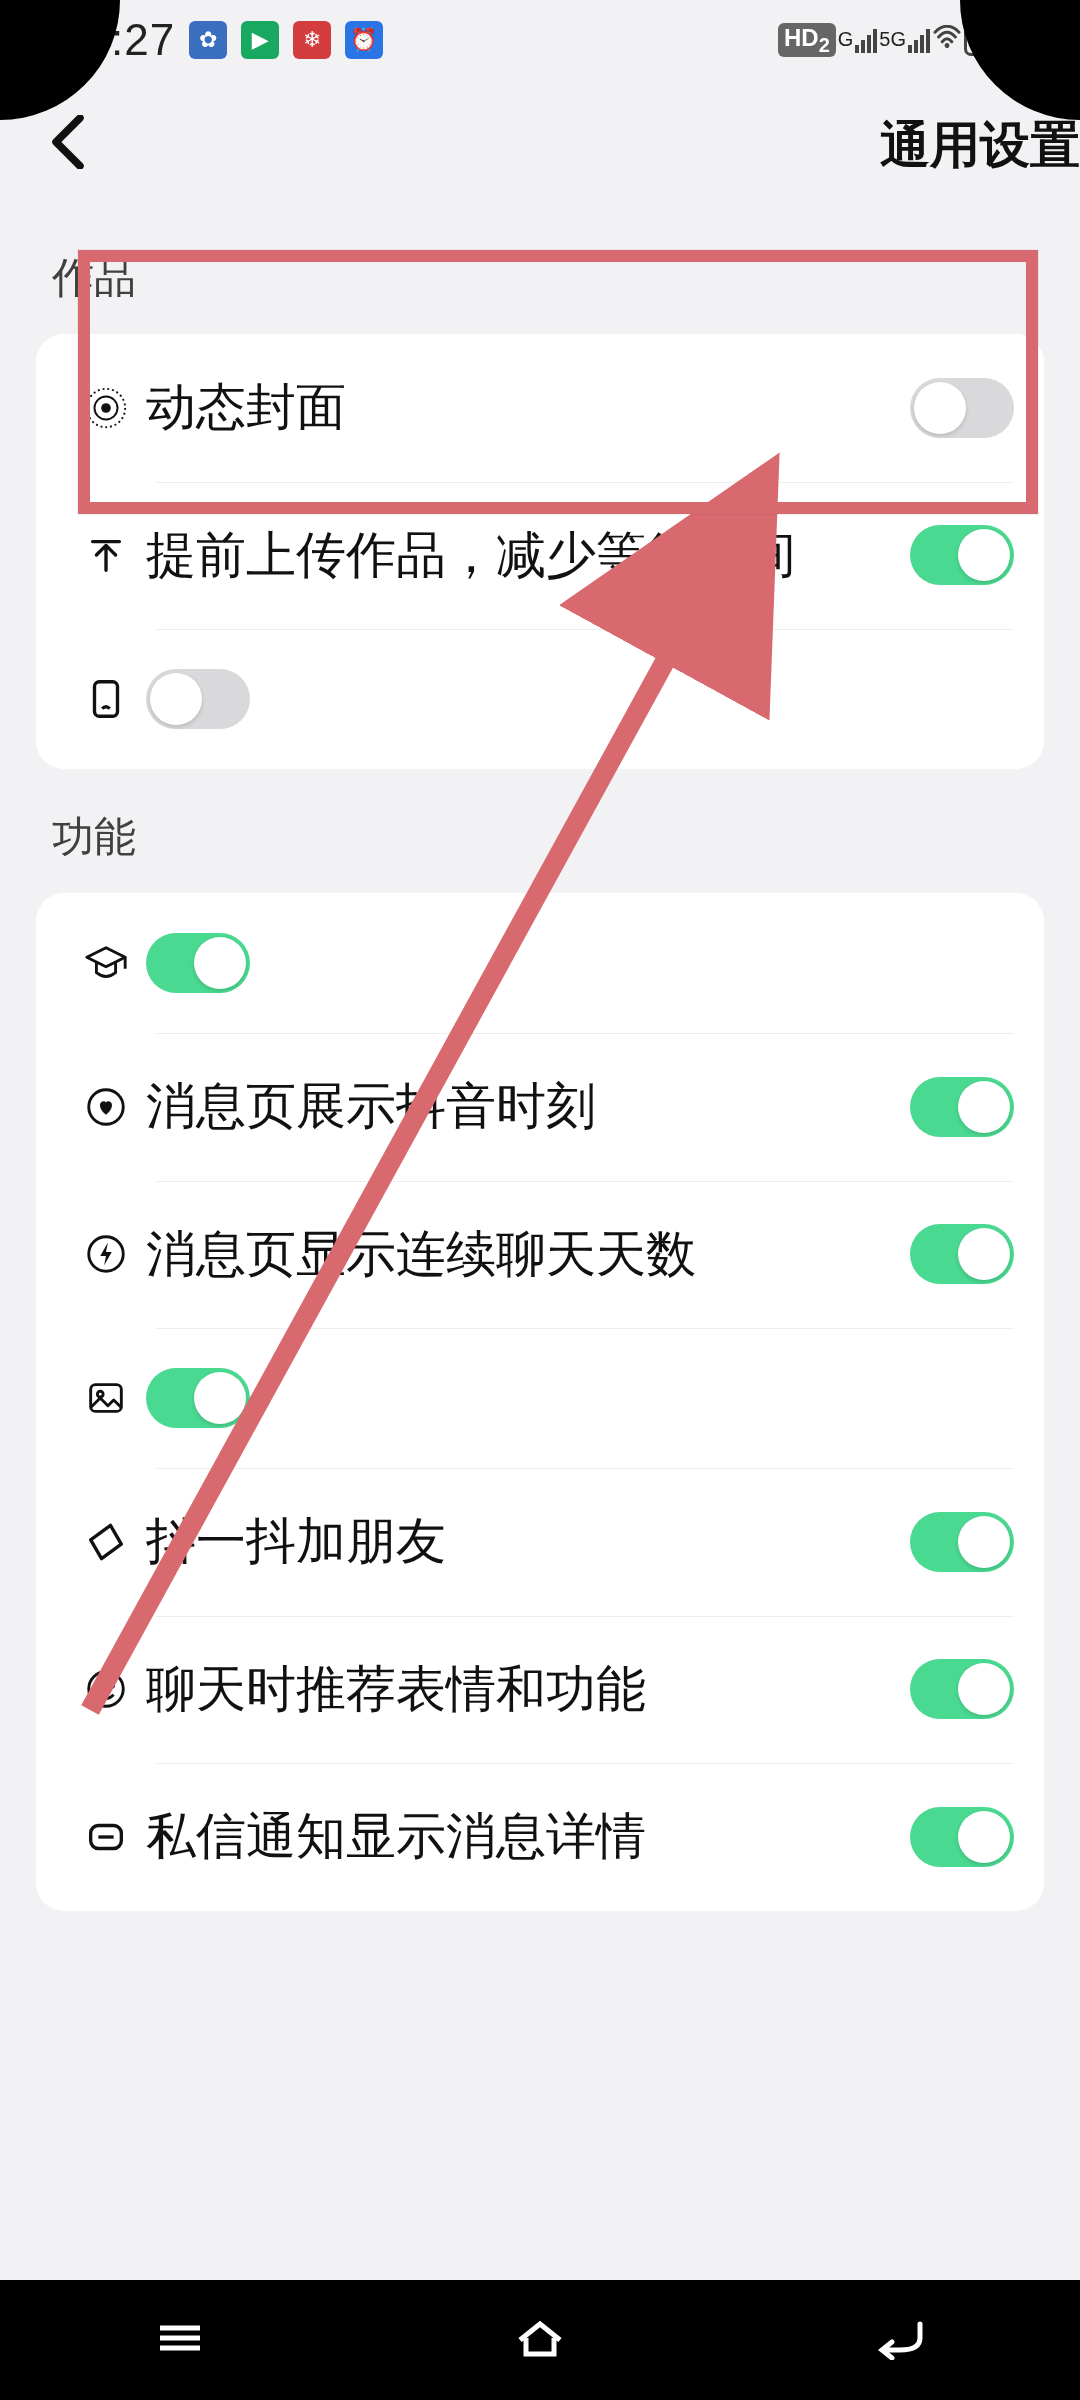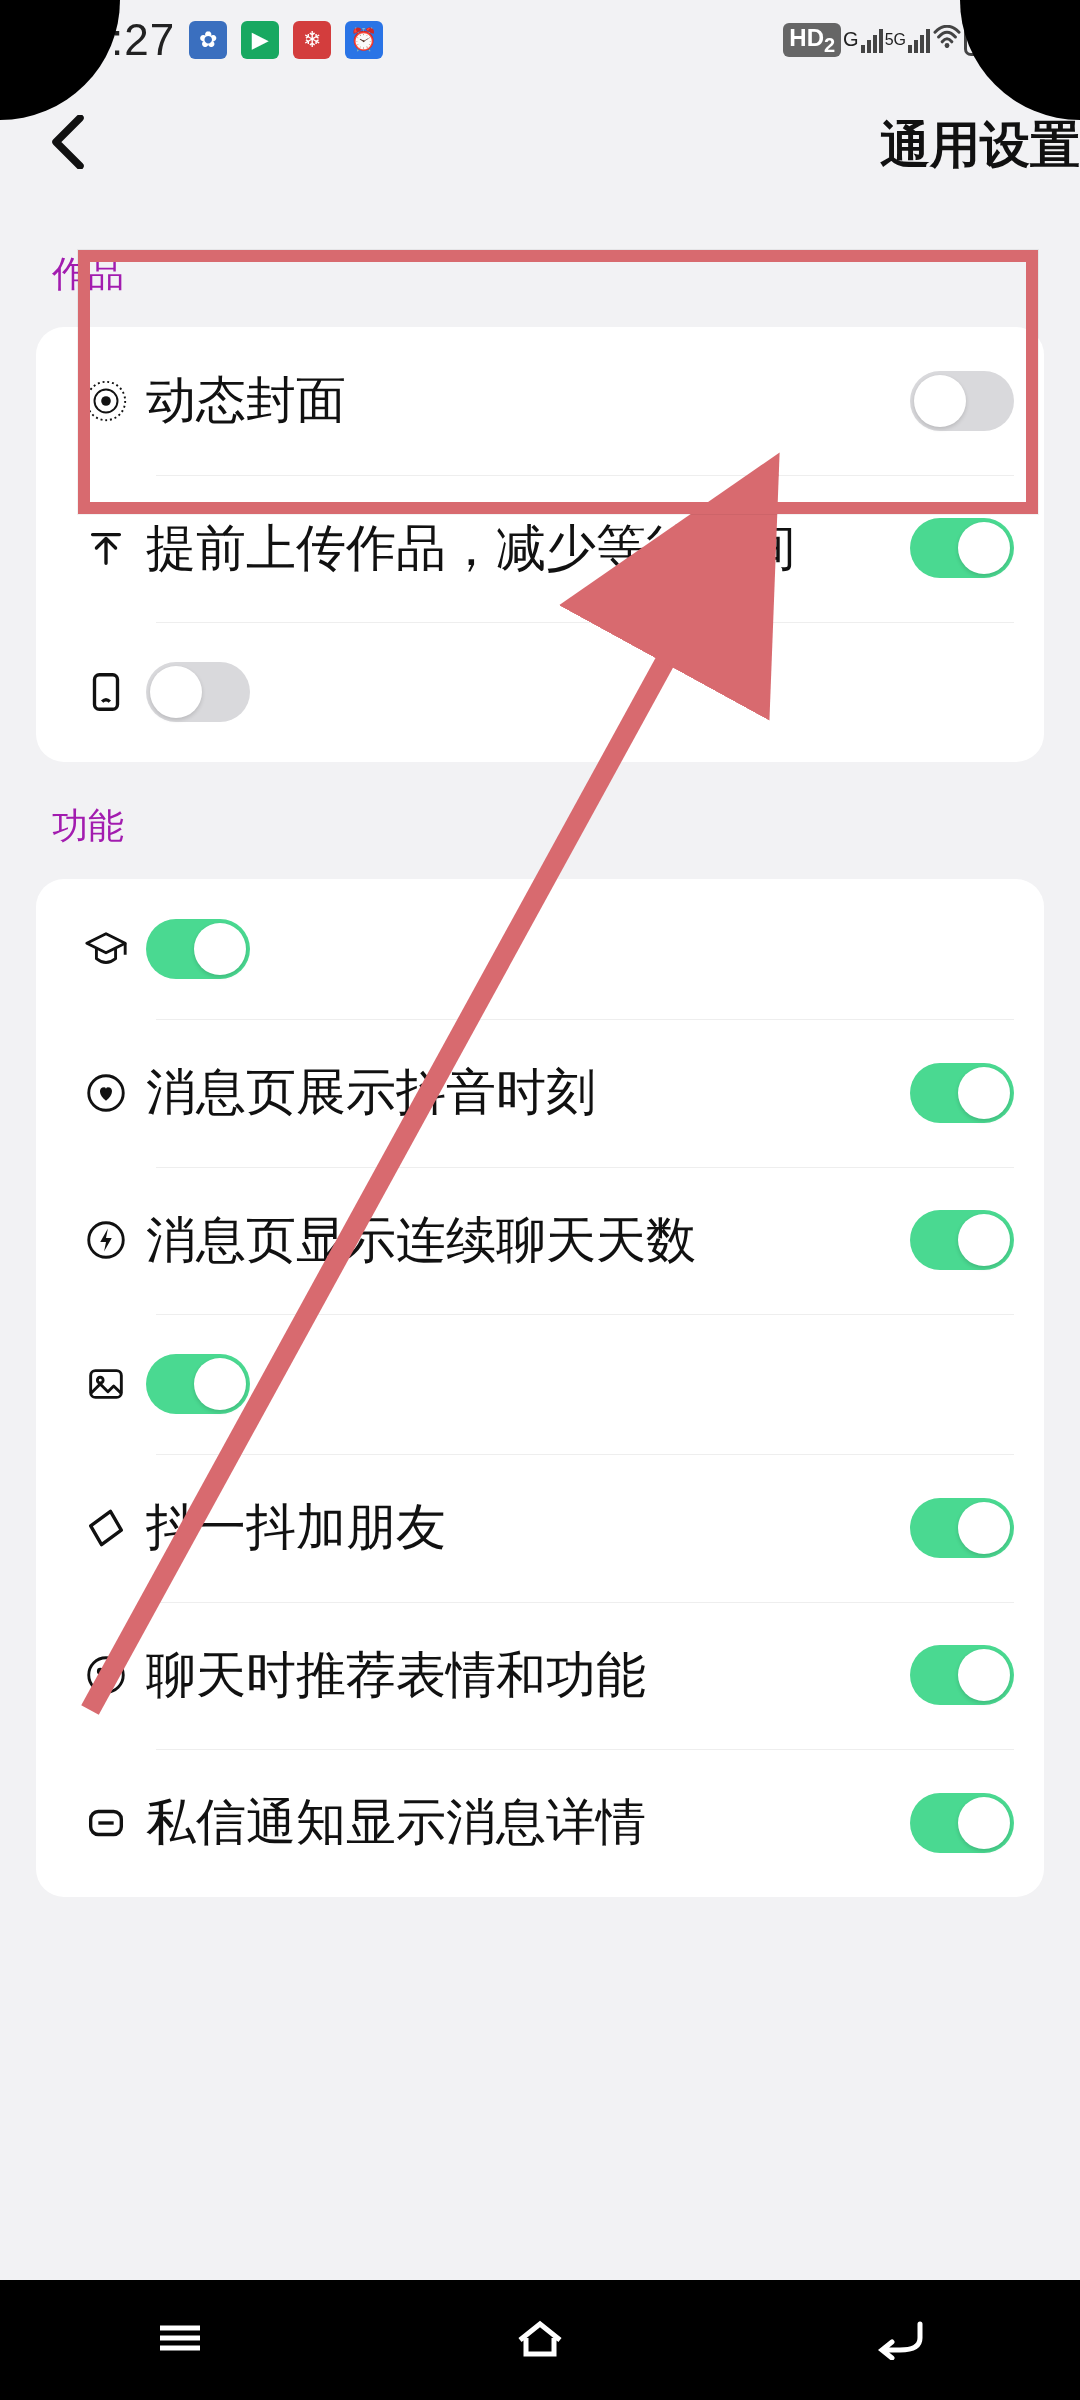--- a/index.html
+++ b/index.html
@@ -18,21 +18,21 @@
   .batt-shell::after{ content:""; position:absolute; right:-7px; top:8px; width:4px; height:12px; background:#444; border-radius:2px;}
   .batt-txt{ font-size:22px; font-weight:600;}
   .signal { display:inline-flex; align-items:flex-end; gap:2px; height:26px;}
   .signal i{ width:4px; background:#444; display:block;}
   .signal i:nth-child(1){height:8px}.signal i:nth-child(2){height:13px}.signal i:nth-child(3){height:18px}.signal i:nth-child(4){height:24px}
 
   .header { height:130px; display:flex; align-items:center; justify-content:flex-end; position:relative;}
   .back-btn { position:absolute; left:38px; top:32px; width:60px; height:60px; display:flex; align-items:center; justify-content:center;}
   .title { font-size:50px; font-weight:600; color:#111;}
 
-  .section-label { font-size:36px; color:#a21caf; padding:40px 52px 28px;}
+  .section-label { font-size:42px; color:#404040; padding:40px 52px 28px;}
   .card { background:#fff; margin:0 36px; border-radius:28px; padding:0 0 0 0;}
   .row { display:flex; align-items:center; padding:40px 30px 40px 30px; position:relative;font-family:Liberation Serif, serif;}
   .row + .row::before{ content:""; position:absolute; top:0; left:120px; right:30px; height:1px; background:#eee;}
   .row-icon { width:80px; display:flex; align-items:center; justify-content:center; flex-shrink:0;}
   .row-icon svg{ width:46px; height:46px;}
   .row-label { flex:1; font-size:50px; color:#111; line-height:1.35; padding-right:20px;}
   .toggle { width:104px; height:60px; border-radius:60px; position:relative; flex-shrink:0;}
   .toggle.off{ background:#d9d9dc;}
   .toggle.on{ background:#4ad991;}
   .toggle .knob{ position:absolute; width:52px; height:52px; border-radius:50%; background:#fff; top:4px; box-shadow:0 2px 4px rgba(0,0,0,.15);}
@@ -61,21 +61,21 @@
   </div>
   <div class="status-right">
     <span class="hd-badge"><span>HD</span><sub>2</sub></span>
     <span style="font-size:20px">G</span>
     <span class="signal">
         <i></i>
         <i></i>
         <i></i>
         <i></i>
       </span>
-    <span style="font-size:16px">5G</span>
+    <span style="font-size:20px">5G</span>
     <span class="signal">
         <i></i>
         <i></i>
         <i></i>
         <i></i>
       </span>
     <span>
       <svg width="30" height="24" viewBox="0 0 24 20">
           <path d="M12 18 L12 18 M2 6 Q12 -4 22 6 M5 10 Q12 2 19 10 M8 14 Q12 9 16 14" stroke="#444" stroke-width="2.5" fill="none" stroke-linecap="round"></path>
           <circle cx="12" cy="17" r="2" fill="#444"></circle>

